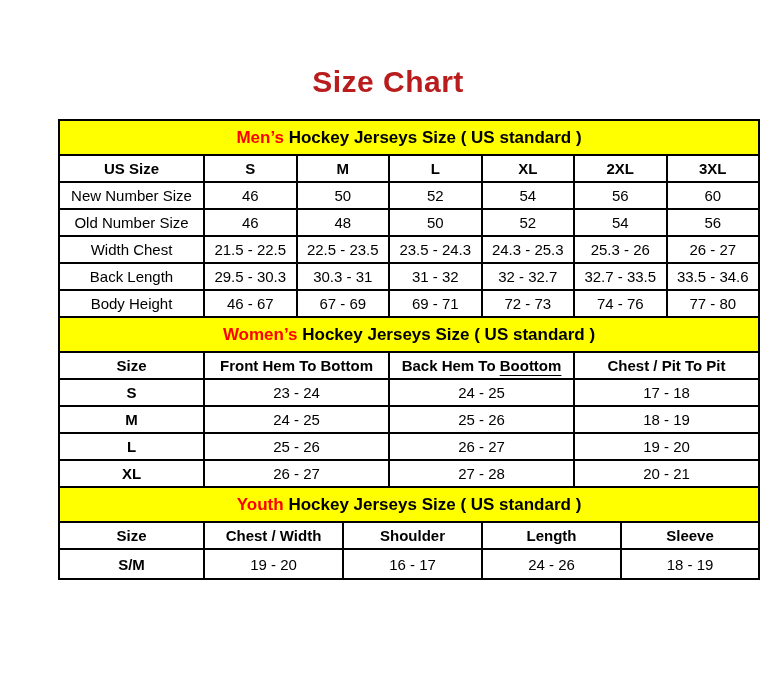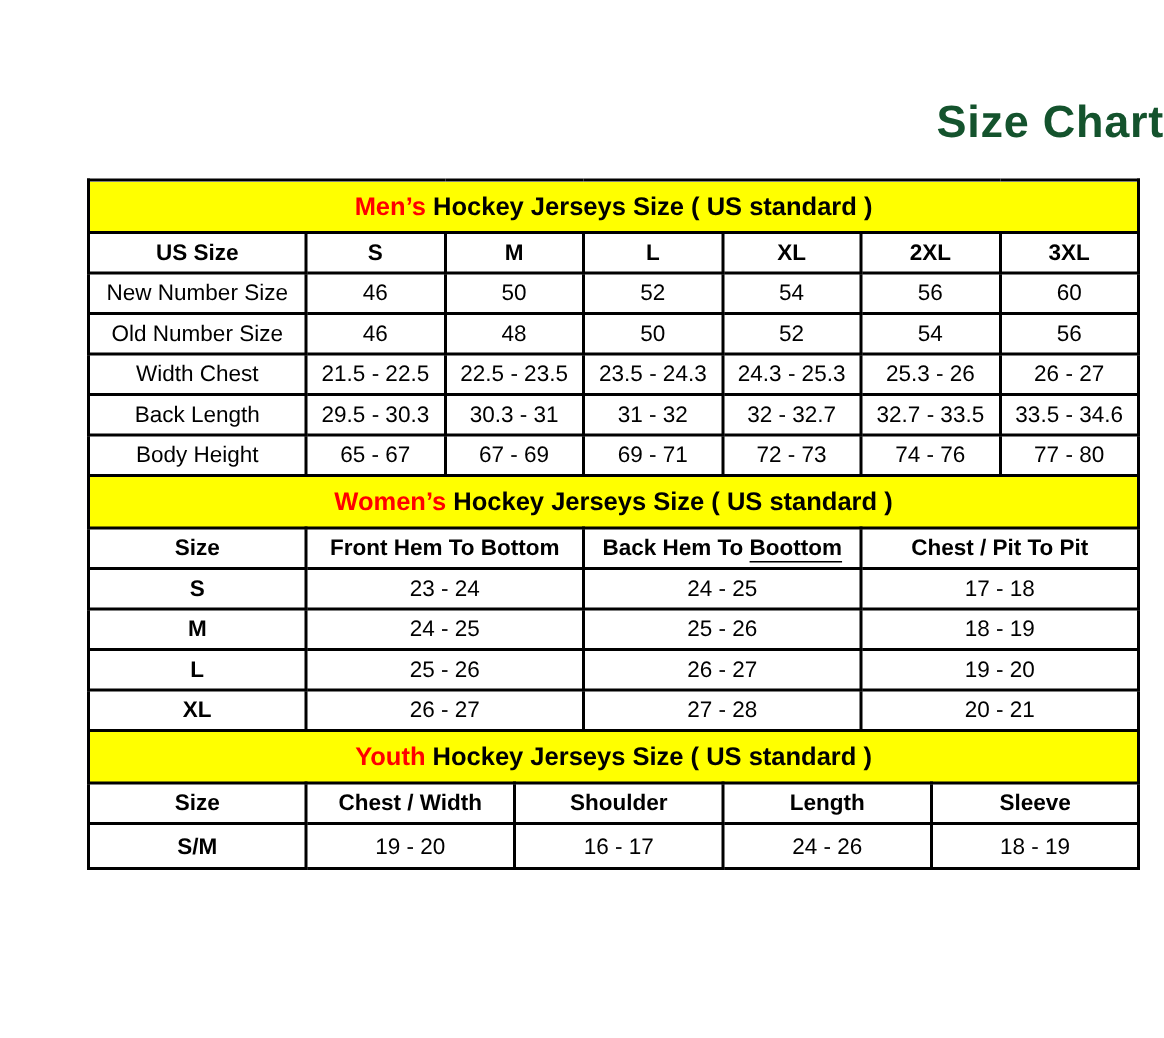--- a/index.html
+++ b/index.html
@@ -7,22 +7,22 @@
     width: 776px;
     height: 692px;
     background: #ffffff;
     font-family: "Liberation Sans", sans-serif;
     position: relative;
     overflow: hidden;
   }
   .title {
     margin: 0;
     padding-top: 64px;
-    text-align: right;
-    color: #14532d;
+    text-align: center;
+    color: #b91c1c;
     font-size: 30px;
     line-height: 36px;
     font-weight: bold;
     letter-spacing: 0.5px;
   }
   .chart-wrap { margin-top: 19px; }
   table.size-table {
     border-collapse: collapse;
     table-layout: fixed;
     width: 700px;
@@ -133,21 +133,21 @@
         <td class="cell">Back Length</td>
         <td class="cell">29.5 - 30.3</td>
         <td class="cell">30.3 - 31</td>
         <td class="cell">31 - 32</td>
         <td class="cell">32 - 32.7</td>
         <td class="cell">32.7 - 33.5</td>
         <td class="cell">33.5 - 34.6</td>
       </tr>
       <tr>
         <td class="cell">Body Height</td>
-        <td class="cell">65 - 67</td>
+        <td class="cell">46 - 67</td>
         <td class="cell">67 - 69</td>
         <td class="cell">69 - 71</td>
         <td class="cell">72 - 73</td>
         <td class="cell">74 - 76</td>
         <td class="cell">77 - 80</td>
       </tr>
     </tbody>
       </table>
 
     <table class="size-table">

